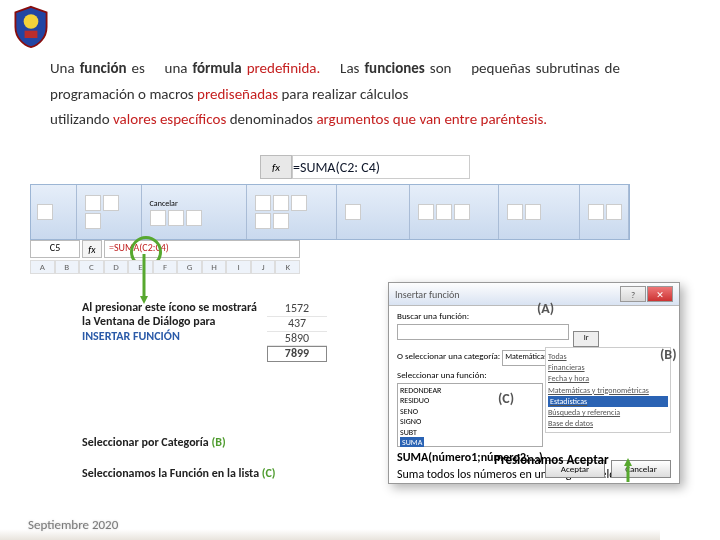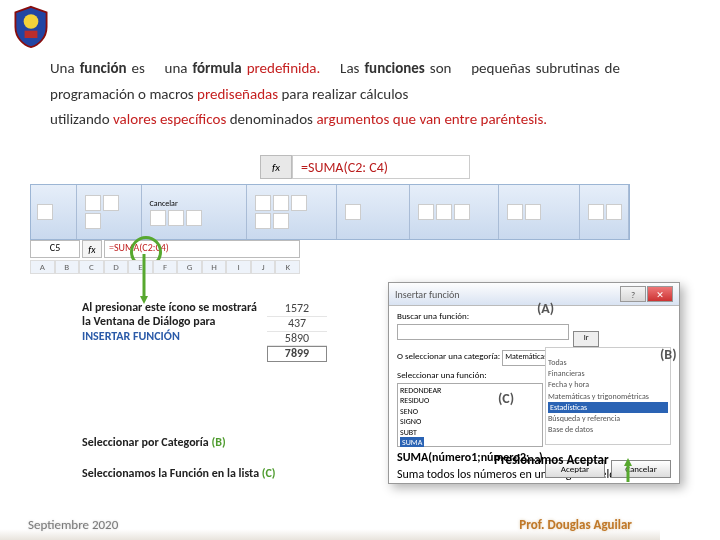--- a/index.html
+++ b/index.html
@@ -4,21 +4,21 @@
 <style>
   body { margin:0; padding:0; width:720px; height:540px; font-family:Calibri, Arial, sans-serif; background:#fff; position:relative; overflow:hidden; }
   .slide { width:660px; height:540px; position:relative; background:linear-gradient(#fff 98%, #e8e4dd); }
   .logo { position:absolute; top:5px; left:12px; width:38px; height:44px; }
   .logo svg { width:100%; height:100%; }
   .maintext { position:absolute; top:56px; left:50px; right:40px; font-size:15px; line-height:1.7; color:#333; text-align:justify; }
   .maintext strong { font-weight:700; }
   .red { color:#c52020; }
   .formula-img { position:absolute; top:156px; left:260px; width:210px; height:22px; display:flex; align-items:center; }
   .formula-img .fx { width:30px; height:22px; background:#e8e8e8; border:1px solid #bbb; font-style:italic; font-size:11px; display:flex; align-items:center; justify-content:center; }
-  .formula-img .bar { flex:1; height:22px; border:1px solid #ccc; background:#fff; font-size:14px; color:#b91c1c; padding-left:8px; display:flex; align-items:center; }
+  .formula-img .bar { flex:1; height:22px; border:1px solid #ccc; background:#fff; font-size:14px; color:#0f172a; padding-left:0; display:flex; align-items:center; }
   .ribbon { position:absolute; top:184px; left:30px; right:30px; height:54px; background:linear-gradient(#e6eef9,#c9d9ee); border:1px solid #9cb5d4; display:flex; gap:2px; font-size:8px; }
   .ribbon-group { border-right:1px solid #a9bcd6; padding:2px 6px; display:flex; flex-direction:column; justify-content:center; gap:2px; }
   .ribbon-ico { width:14px; height:14px; background:#fff; border:1px solid #ccc; display:inline-block; }
   .ribbon-row { display:flex; gap:2px; }
   .fbar2 { position:absolute; top:240px; left:30px; right:360px; height:18px; display:flex; align-items:center; font-size:10px; }
   .fbar2 .cellref { width:48px; height:16px; border:1px solid #bbb; background:#fff; text-align:center; }
   .fbar2 .fxbtn { width:18px; height:16px; border:1px solid #bbb; font-style:italic; display:flex; align-items:center; justify-content:center; margin:0 2px; background:#f5f5f5; }
   .green-circle { position:absolute; top:236px; left:130px; width:26px; height:26px; border:3px solid #57a82f; border-radius:50%; pointer-events:none; }
   .cols { position:absolute; top:260px; left:30px; right:360px; height:14px; display:flex; font-size:9px; color:#666; }
   .cols div { flex:1; border:1px solid #ddd; text-align:center; background:#eef3fa; }
@@ -35,21 +35,21 @@
   .dialog-title .winbtns { margin-left:auto; display:flex; gap:1px;}
   .dialog-title .winbtns span { width:24px; height:14px; background:linear-gradient(#f5f5f5,#d8d8d8); border:1px solid #999; display:flex; align-items:center; justify-content:center; font-size:9px;}
   .dialog-title .winbtns .close { background:linear-gradient(#e77,#c33); color:#fff;}
   .dialog-body { padding:4px 8px; }
   .dlg-row { margin-bottom:3px; }
   .dlg-search { width:170px; height:14px; border:1px solid #aaa; display:inline-block; }
   .dlg-go { width:24px; height:14px; border:1px solid #888; background:#eee; display:inline-block; font-size:8px; text-align:center; margin-left:2px;}
   .dlg-cat { width:140px; height:14px; border:1px solid #aaa; display:inline-block; background:#fff; font-size:8px; padding-left:2px;}
   .dlg-list { width:140px; height:60px; border:1px solid #aaa; margin-top:2px; background:#fff; font-size:8px; padding:1px 2px; line-height:1.3; }
   .dlg-list-sel { background:#2a63b4; color:#fff; padding:0 2px; display:inline-block;}
-  .dlg-side { position:absolute; top:64px; right:8px; width:120px; font-size:8px; color:#555; background:#fff; border:1px solid #ccc; padding:9px 2px; line-height:1.4;}
+  .dlg-side { position:absolute; top:64px; right:8px; width:120px; font-size:8px; color:#555; background:#fff; border:1px solid #ccc; padding:3px 2px; line-height:1.4;text-decoration:underline;}
   .dlg-side-sel { background:#2a63b4; color:#fff; padding:0 2px; display:block; }
   .dlg-desc { font-size:12px; margin-top:3px; }
   .dlg-btns { position:absolute; bottom:5px; right:8px; display:flex; gap:6px; }
   .dlg-btns span { width:58px; height:16px; border:1px solid #888; background:linear-gradient(#fff,#ddd); font-size:9px; text-align:center; line-height:16px;}
   .marker { position:absolute; font-weight:700; color:#555; font-size:14px; }
   .mA { top:300px; left:537px; }
   .mB { top:346px; left:660px; }
   .mC { top:390px; left:498px; }
   .press-accept { position:absolute; top:452px; left:494px; font-size:13px; font-weight:700; }
   .arrow { position:absolute; }
@@ -238,15 +238,14 @@
       </svg>
   </div>
   <div class="arrow" style="top:458px;left:618px">
     <svg width="20" height="28">
         <line x1="10" y1="24" x2="10" y2="4" stroke="#57a82f" stroke-width="3"></line>
         <polygon points="6,8 14,8 10,0" fill="#57a82f"></polygon>
       </svg>
   </div>
 
   <div class="date">Septiembre 2020</div>
-  <div class="author">Prof. Douglas Aguilar</div>
 
 </div>
 
 </body></html>

